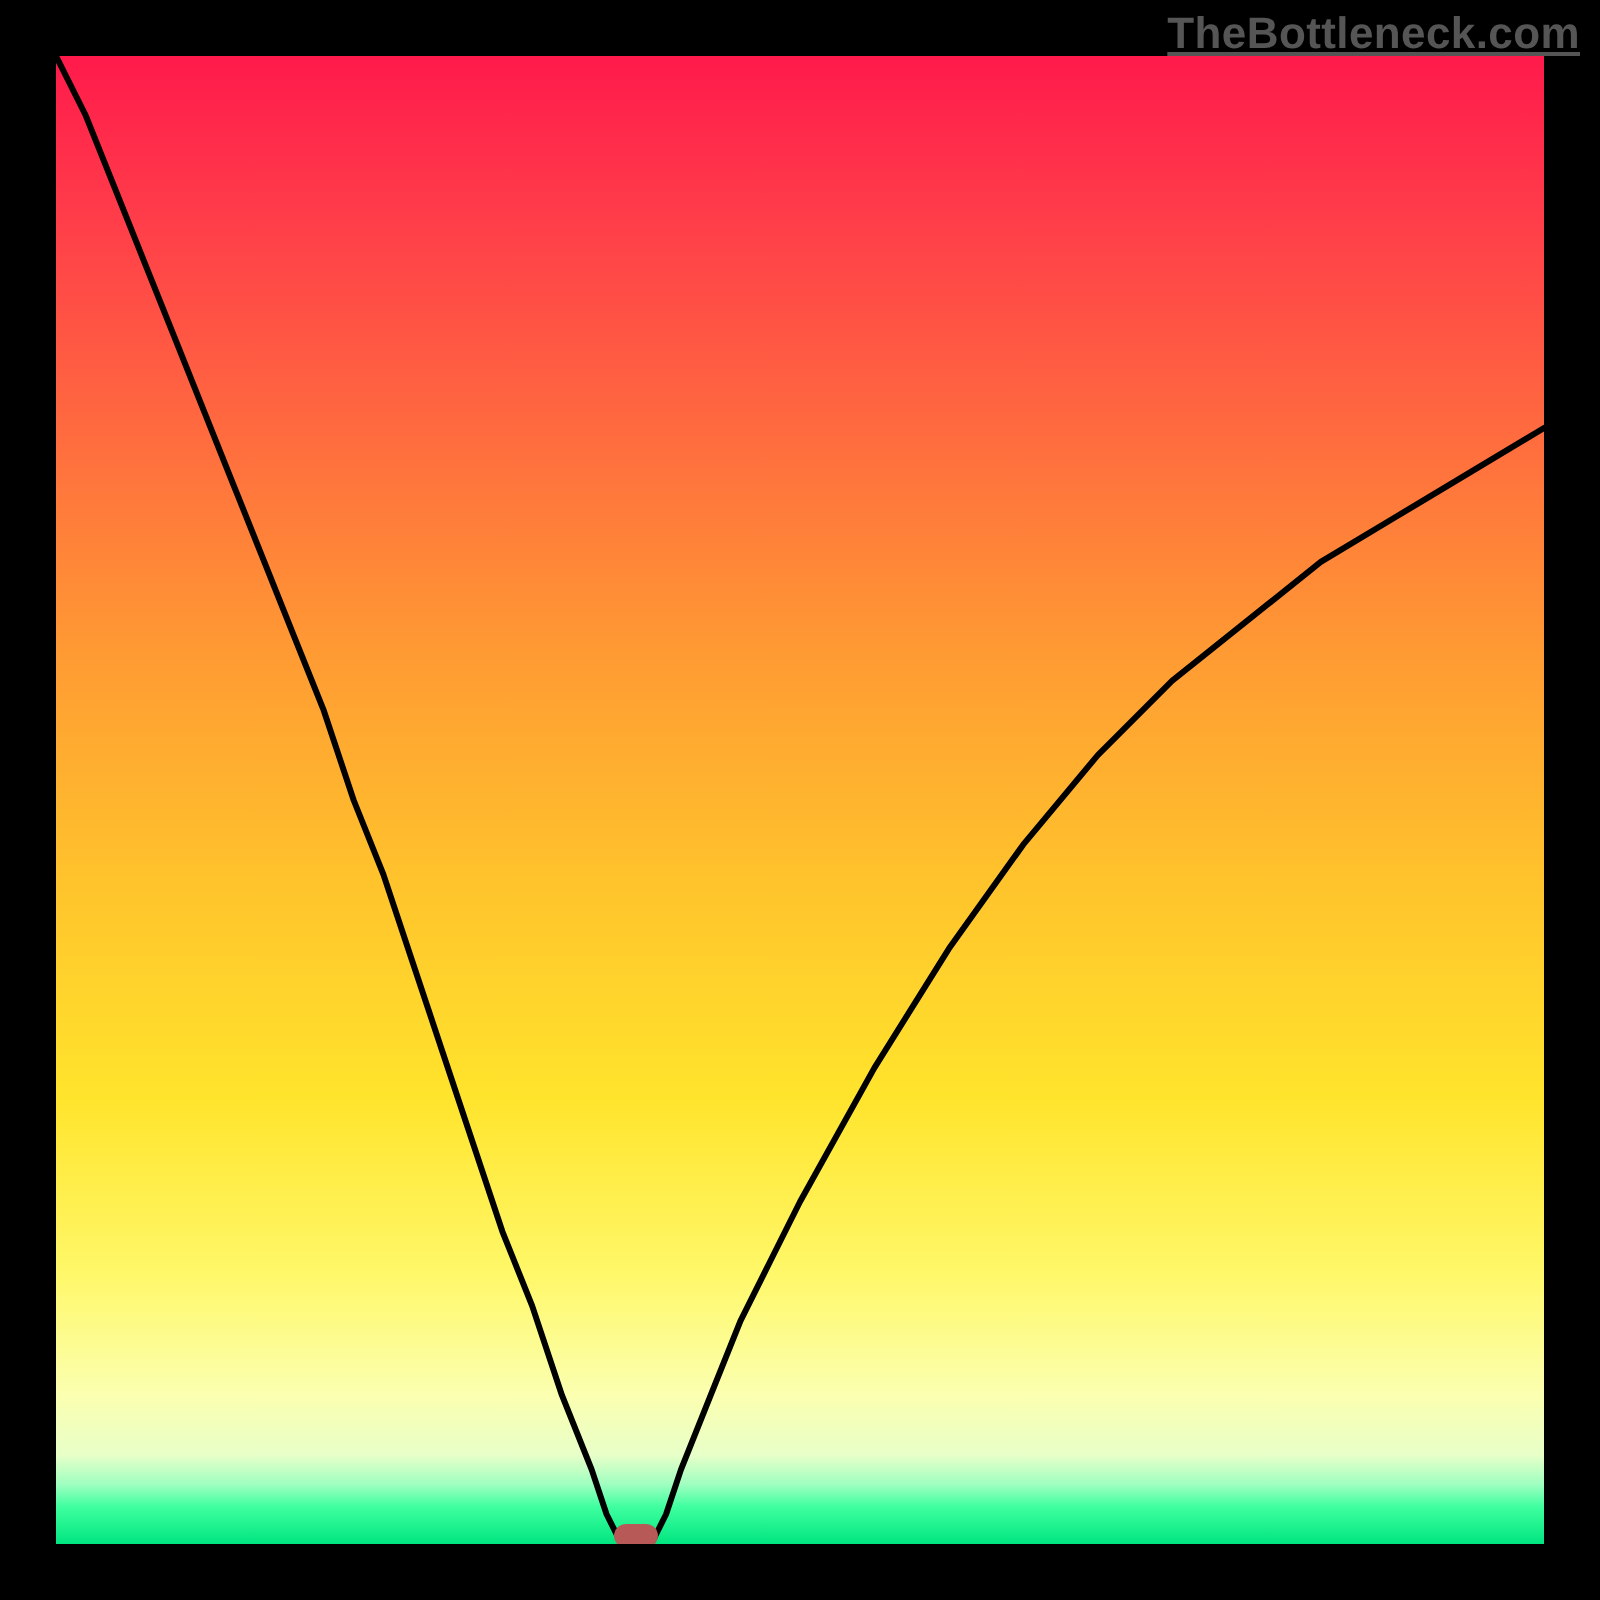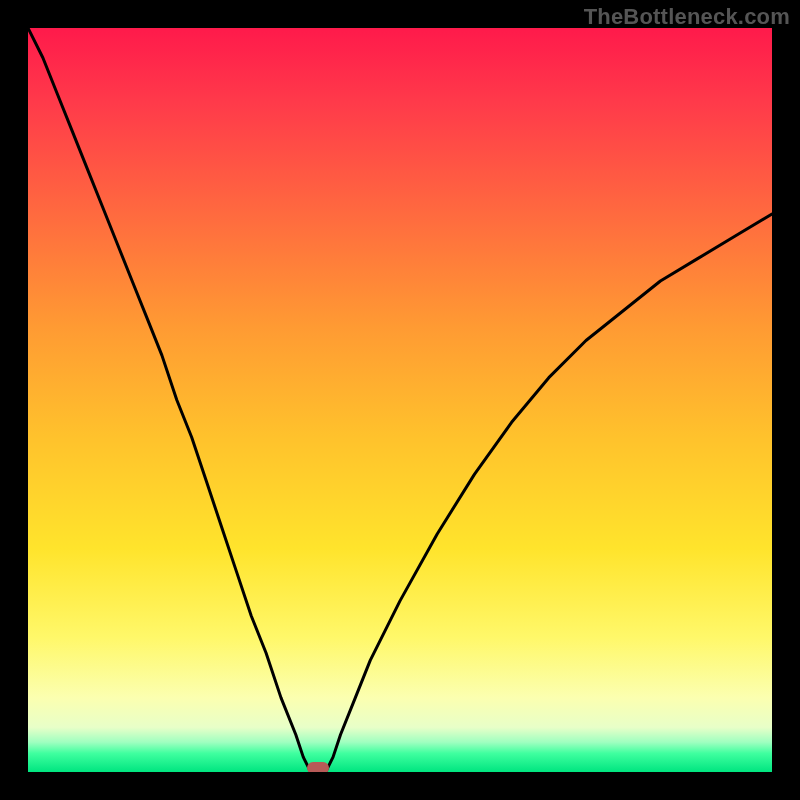--- a/index.html
+++ b/index.html
@@ -42,20 +42,21 @@
   }
   .watermark {
     position: absolute;
     top: 4px;
     right: 10px;
     color: #555;
     font-size: 22px;
     font-weight: 600;
     letter-spacing: 0.2px;
     user-select: none;
+    text-decoration: underline;
   }
   svg.curve {
     position: absolute;
     left: 0; top: 0;
     width: 744px;
     height: 744px;
   }
   .minimum-marker {
     position: absolute;
     width: 22px;

